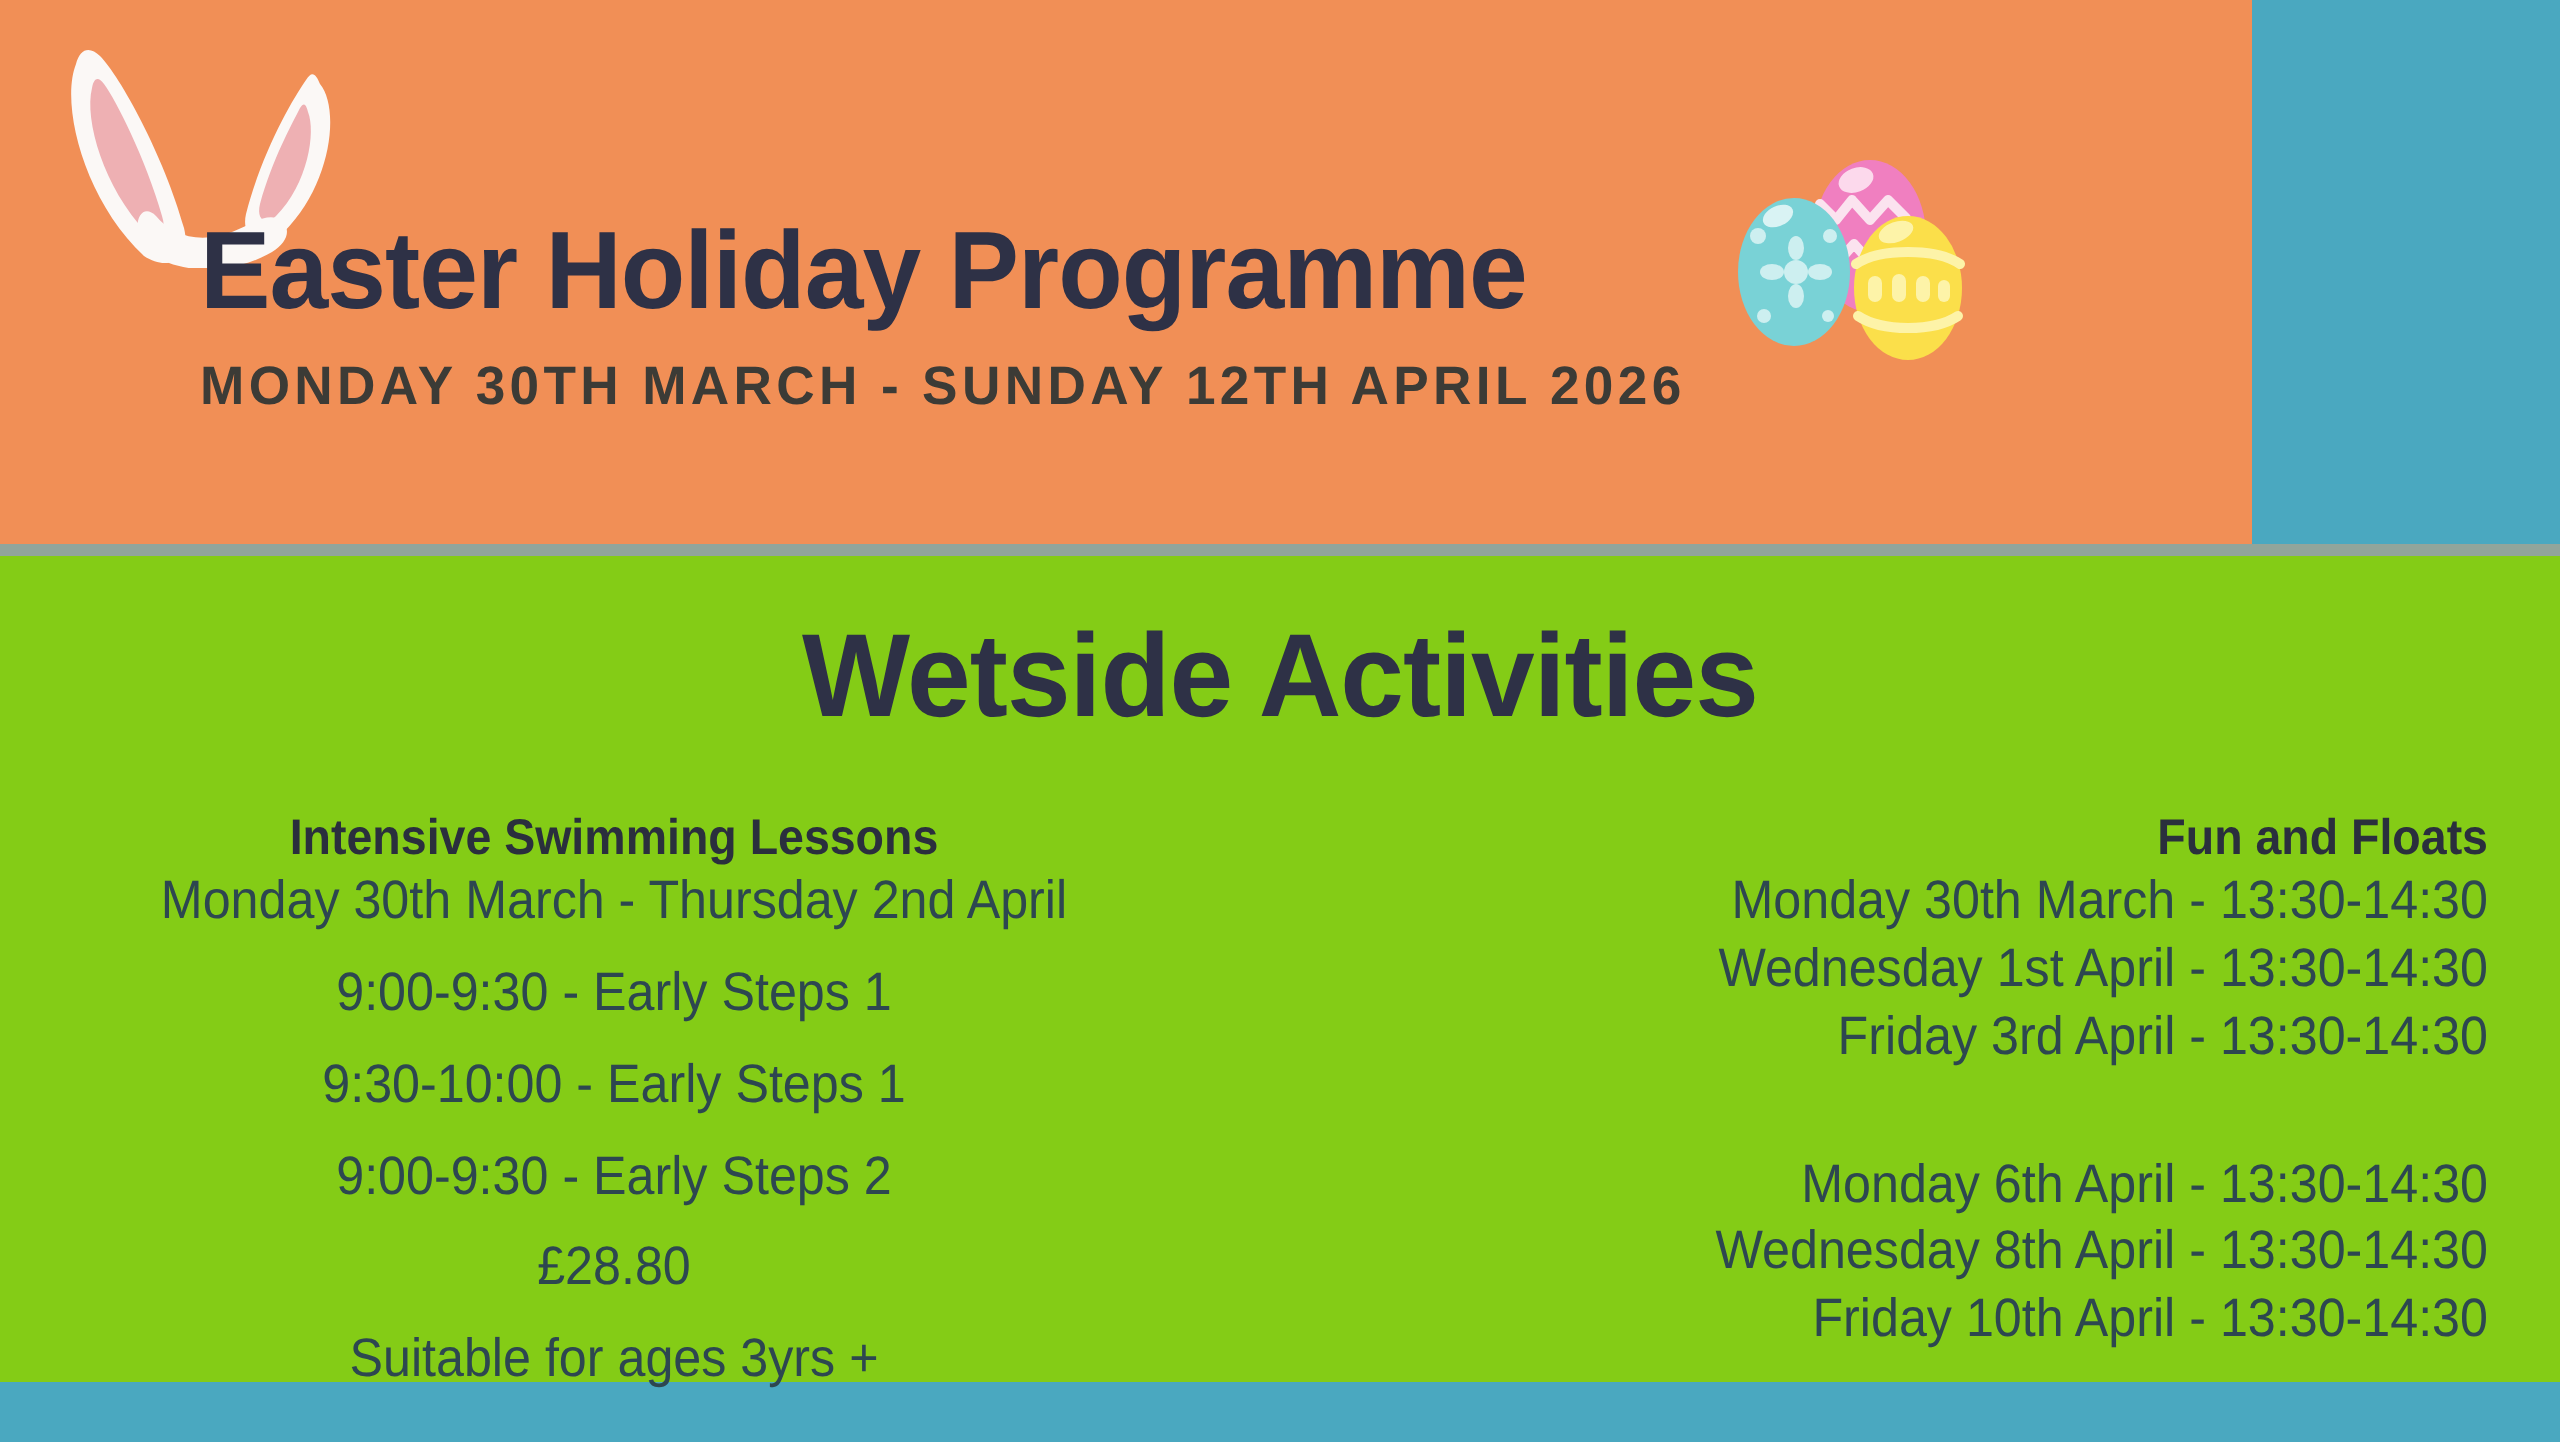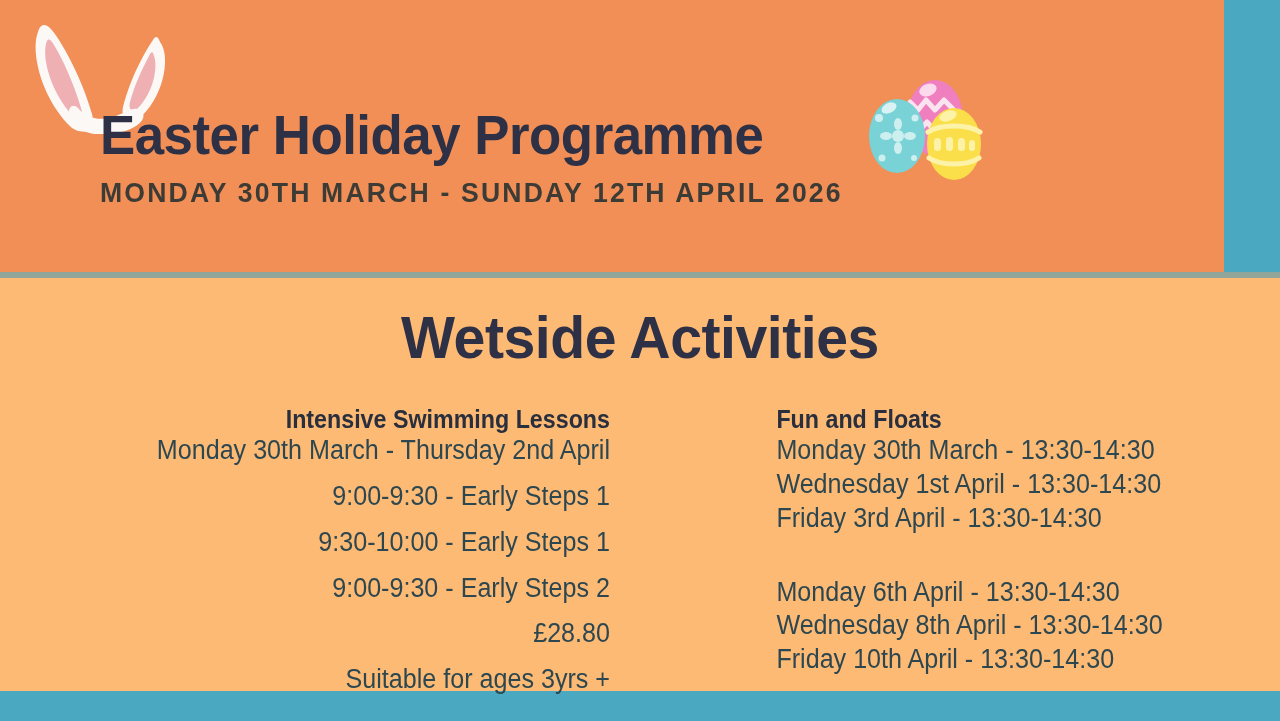--- a/index.html
+++ b/index.html
@@ -13,21 +13,21 @@
   .poster {
     position:relative;
     width:1280px; height:721px;
     background:#4aa8c0;
   }
 
   
   .header {
     position:absolute;
     left:0; top:0;
-    width:1224px; height:272px;
+    width:1126px; height:272px;
     background:#f18f56;
     overflow:hidden;
   }
   .header-divider {
     position:absolute;
     left:0; top:272px;
     width:1280px; height:6px;
     background:#a9a48f;
     opacity:0.75;
   }
@@ -104,21 +104,21 @@
     margin-top:1px;
     margin-left:-6px;
     color:#5a5750;
   }
 
   
   .body-area {
     position:absolute;
     left:0; top:278px;
     width:1280px; height:413px;
-    background:#fdba74;
+    background:#84cc16;
   }
   .section-heading {
     text-align:center;
     font-family:"Liberation Sans", sans-serif;
     font-size:59px;
     font-weight:bold;
     color:#2e3146;
     letter-spacing:-0.5px;
     margin-top:26px;
     transform:scaleX(0.97);
@@ -126,22 +126,22 @@
 
   .columns {
     position:absolute;
     left:0; top:128px;
     width:1280px;
   }
   .col {
     position:absolute;
     top:0;
   }
-  .col-left  { left:28px;  width:600px; text-align:right;margin-left:24px; }
-  .col-right { right:20px; width:520px; text-align:left; }
+  .col-left  { left:28px;  width:600px; text-align:center; }
+  .col-right { right:36px; width:520px; text-align:right; }
 
   .col-title {
     font-family:"Liberation Sans", sans-serif;
     font-size:25px;
     font-weight:bold;
     color:#2a2f3d;
     line-height:1.08;
     transform:scaleX(0.93);
   }
   .col-left .col-title  { transform-origin:left center; }

